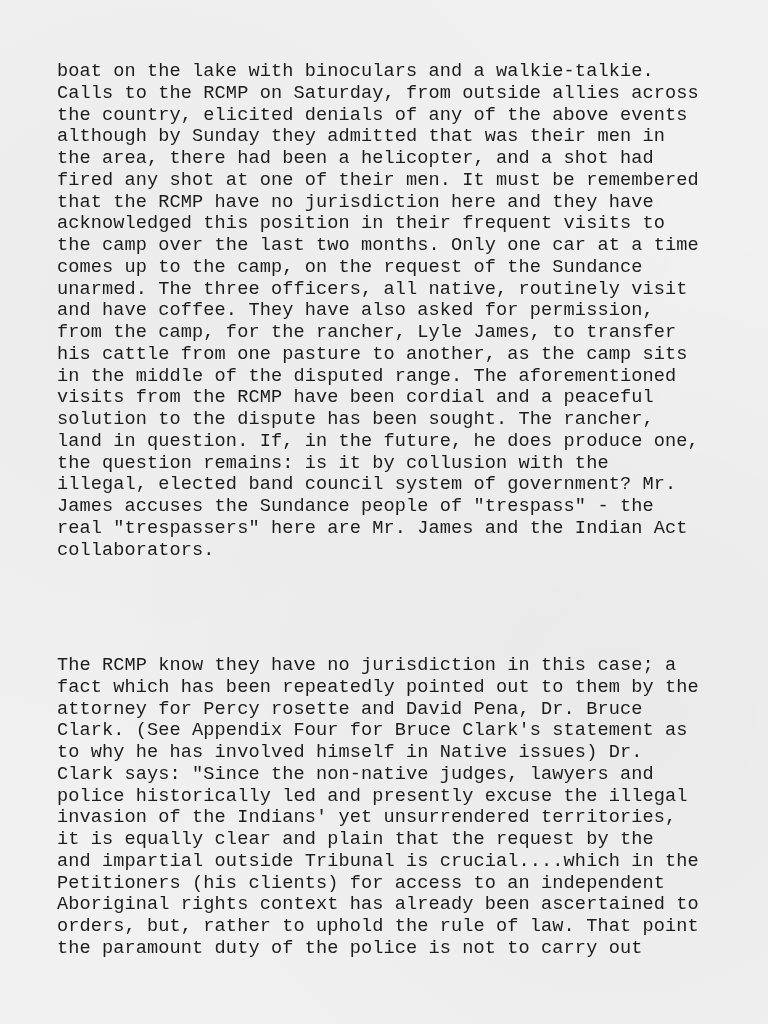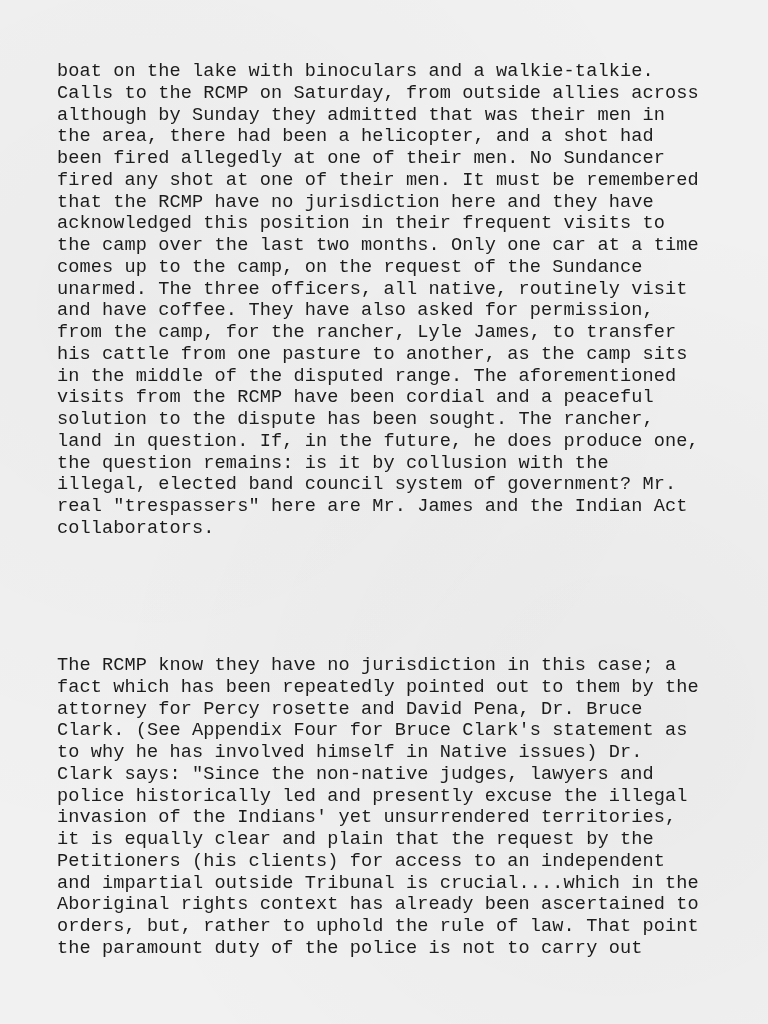--- a/index.html
+++ b/index.html
@@ -40,51 +40,52 @@
     #p1 { top: 61px; }
     #p2 { top: 639px; margin-top: 16px; }
   </style>
 </head>
 <body>
 
 <div class="page">
   <div class="paragraph" id="p1">
     <span class="line">boat on the lake with binoculars and a walkie-talkie.</span>
     <span class="line">Calls to the RCMP on Saturday, from outside allies across</span>
+    <span class="line">the country, elicited denials of any of the above events</span>
     <span class="line">although by Sunday they admitted that was their men in</span>
     <span class="line">the area, there had been a helicopter, and a shot had</span>
-    <span class="line">been fired allegedly at one of their men. No Sundancer</span>
     <span class="line">fired any shot at one of their men. It must be remembered</span>
     <span class="line">that the RCMP have no jurisdiction here and they have</span>
     <span class="line">acknowledged this position in their frequent visits to</span>
     <span class="line">the camp over the last two months. Only one car at a time</span>
     <span class="line">comes up to the camp, on the request of the Sundance</span>
     <span class="line">unarmed. The three officers, all native, routinely visit</span>
     <span class="line">and have coffee. They have also asked for permission,</span>
     <span class="line">from the camp, for the rancher, Lyle James, to transfer</span>
     <span class="line">his cattle from one pasture to another, as the camp sits</span>
     <span class="line">in the middle of the disputed range. The aforementioned</span>
     <span class="line">visits from the RCMP have been cordial and a peaceful</span>
     <span class="line">solution to the dispute has been sought. The rancher,</span>
     <span class="line">land in question. If, in the future, he does produce one,</span>
     <span class="line">the question remains: is it by collusion with the</span>
     <span class="line">illegal, elected band council system of government? Mr.</span>
+    <span class="line">James accuses the Sundance people of "trespass" - the</span>
     <span class="line">real "trespassers" here are Mr. James and the Indian Act</span>
     <span class="line">collaborators.</span>
   </div>
 
   <div class="paragraph" id="p2">
     <span class="line">The RCMP know they have no jurisdiction in this case; a</span>
     <span class="line">fact which has been repeatedly pointed out to them by the</span>
     <span class="line">attorney for Percy rosette and David Pena, Dr. Bruce</span>
     <span class="line">Clark. (See Appendix Four for Bruce Clark's statement as</span>
     <span class="line">to why he has involved himself in Native issues) Dr.</span>
     <span class="line">Clark says: "Since the non-native judges, lawyers and</span>
     <span class="line">police historically led and presently excuse the illegal</span>
     <span class="line">invasion of the Indians' yet unsurrendered territories,</span>
     <span class="line">it is equally clear and plain that the request by the</span>
+    <span class="line">and impartial outside Tribunal is crucial....which in the</span>
     <span class="line">Petitioners (his clients) for access to an independent</span>
-    <span class="line">and impartial outside Tribunal is crucial....which in the</span>
     <span class="line">Aboriginal rights context has already been ascertained to</span>
     <span class="line">orders, but, rather to uphold the rule of law. That point</span>
     <span class="line">the paramount duty of the police is not to carry out</span>
   </div>
 </div>
 
 </body></html>

